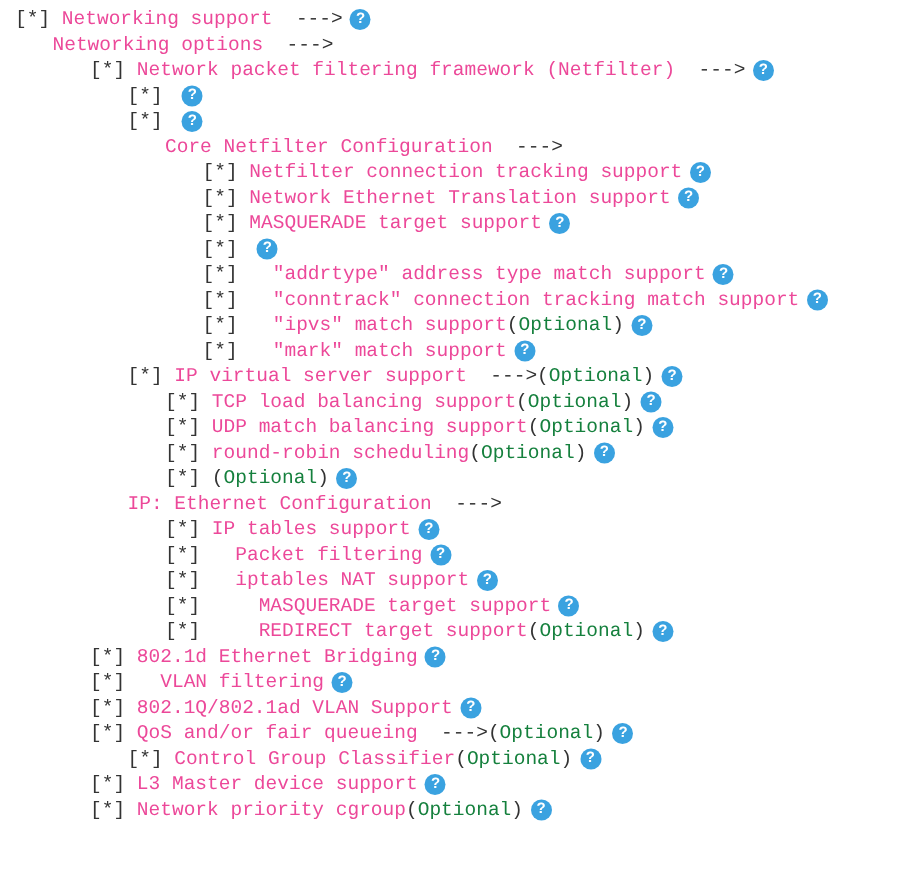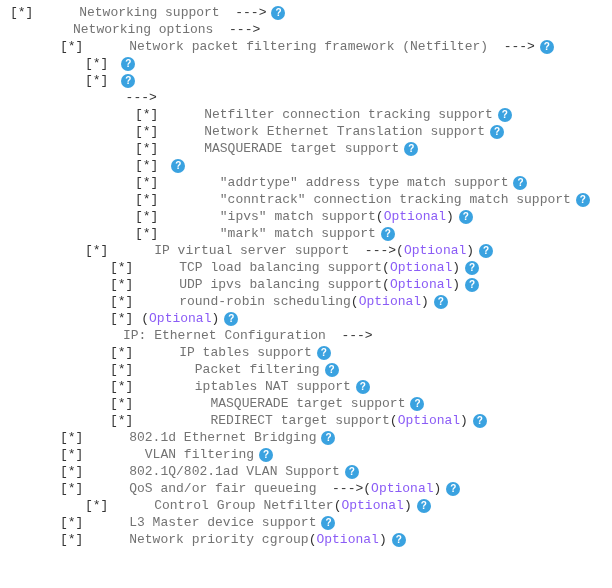--- a/index.html
+++ b/index.html
@@ -24,29 +24,28 @@
   .indent {
     display: inline-block;
     flex-shrink: 0;
   }
   .checkbox {
     white-space: pre;
     color: #333333;
   }
   .label {
     white-space: pre;
-    color: #737373;
-    margin-left: 38px;
+    color: #ec4899;
   }
   .arrow {
     white-space: pre;
     color: #333333;
   }
   .optional {
-    color: #8b5cf6;
+    color: #15803d;
   }
   .paren {
     color: #333333;
   }
   .help {
     display: inline-flex;
     align-items: center;
     justify-content: center;
     width: 14px;
     height: 14px;
@@ -88,20 +87,21 @@
       <span class="checkbox">[*] </span>
       <span class="help">?</span>
     </div>
     <div class="row">
       <span class="indent" style="width: 75px;"></span>
       <span class="checkbox">[*] </span>
       <span class="help">?</span>
     </div>
     <div class="row">
       <span class="indent" style="width: 100px;"></span>
+      <span class="label">Core Netfilter Configuration</span>
       <span class="arrow">  ---&gt;</span>
     </div>
     <div class="row">
       <span class="indent" style="width: 125px;"></span>
       <span class="checkbox">[*] </span>
       <span class="label">Netfilter connection tracking support</span>
       <span class="help">?</span>
     </div>
     <div class="row">
       <span class="indent" style="width: 125px;"></span>
@@ -162,21 +162,21 @@
       <span class="checkbox">[*] </span>
       <span class="label">TCP load balancing support</span>
       <span class="paren"> (</span>
       <span class="optional">Optional</span>
       <span class="paren">)</span>
       <span class="help">?</span>
     </div>
     <div class="row">
       <span class="indent" style="width: 100px;"></span>
       <span class="checkbox">[*] </span>
-      <span class="label">UDP ipvs balancing support</span>
+      <span class="label">UDP match balancing support</span>
       <span class="paren"> (</span>
       <span class="optional">Optional</span>
       <span class="paren">)</span>
       <span class="help">?</span>
     </div>
     <div class="row">
       <span class="indent" style="width: 100px;"></span>
       <span class="checkbox">[*] </span>
       <span class="label">round-robin scheduling</span>
       <span class="paren"> (</span>
@@ -254,21 +254,21 @@
       <span class="label">QoS and/or fair queueing</span>
       <span class="arrow">  ---&gt;</span>
       <span class="paren"> (</span>
       <span class="optional">Optional</span>
       <span class="paren">)</span>
       <span class="help">?</span>
     </div>
     <div class="row">
       <span class="indent" style="width: 75px;"></span>
       <span class="checkbox">[*] </span>
-      <span class="label">Control Group Netfilter</span>
+      <span class="label">Control Group Classifier</span>
       <span class="paren"> (</span>
       <span class="optional">Optional</span>
       <span class="paren">)</span>
       <span class="help">?</span>
     </div>
     <div class="row">
       <span class="indent" style="width: 50px;"></span>
       <span class="checkbox">[*] </span>
       <span class="label">L3 Master device support</span>
       <span class="help">?</span>

